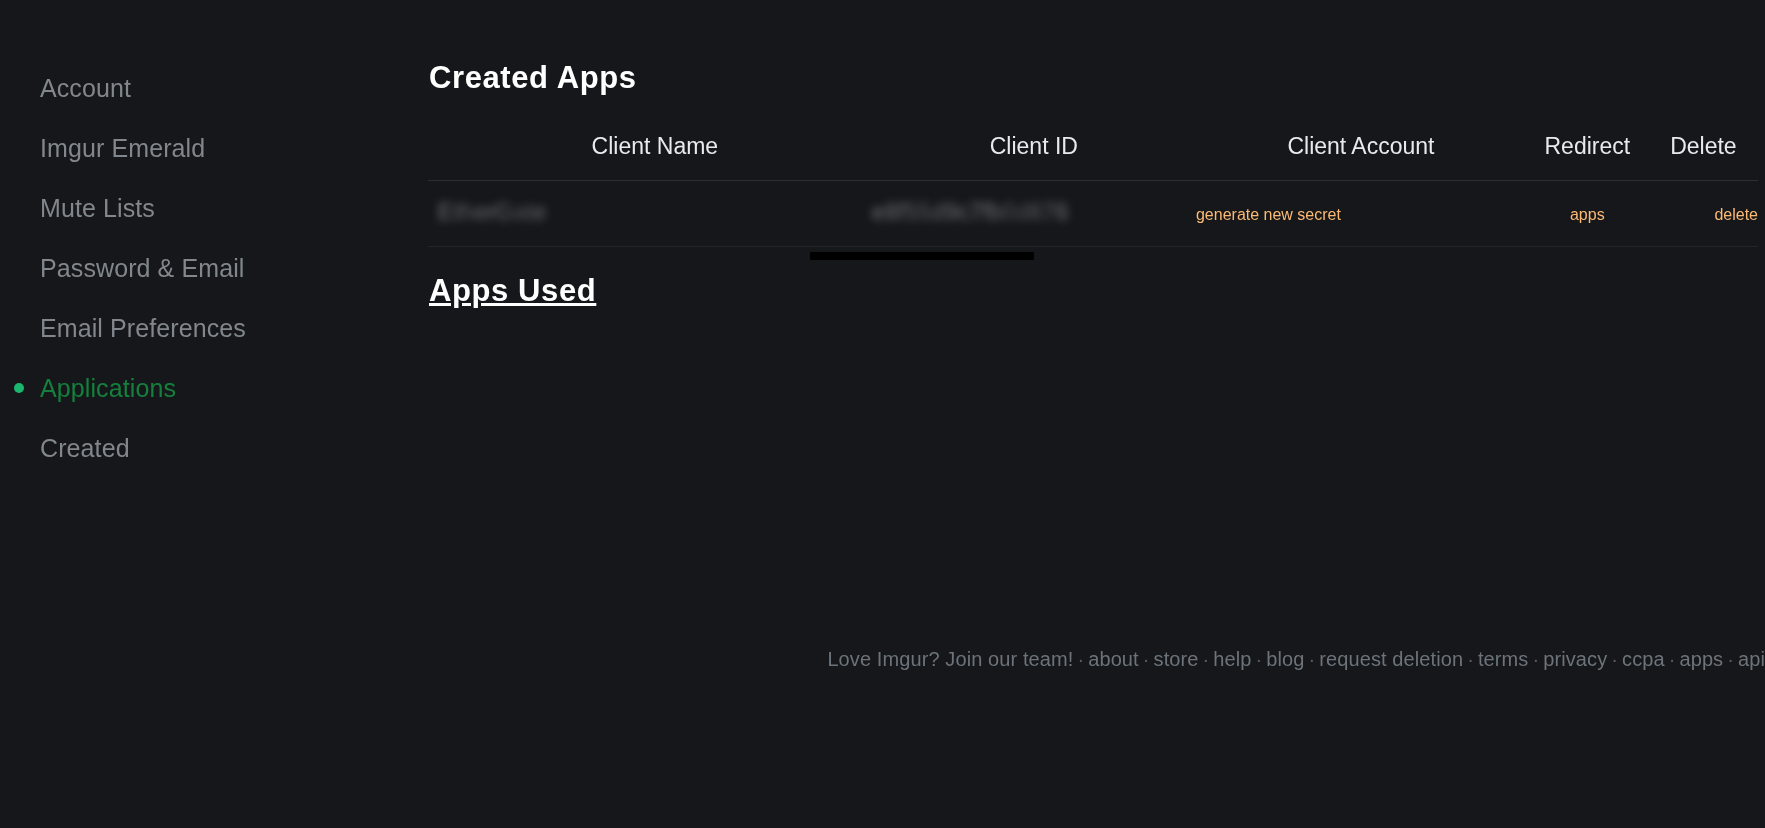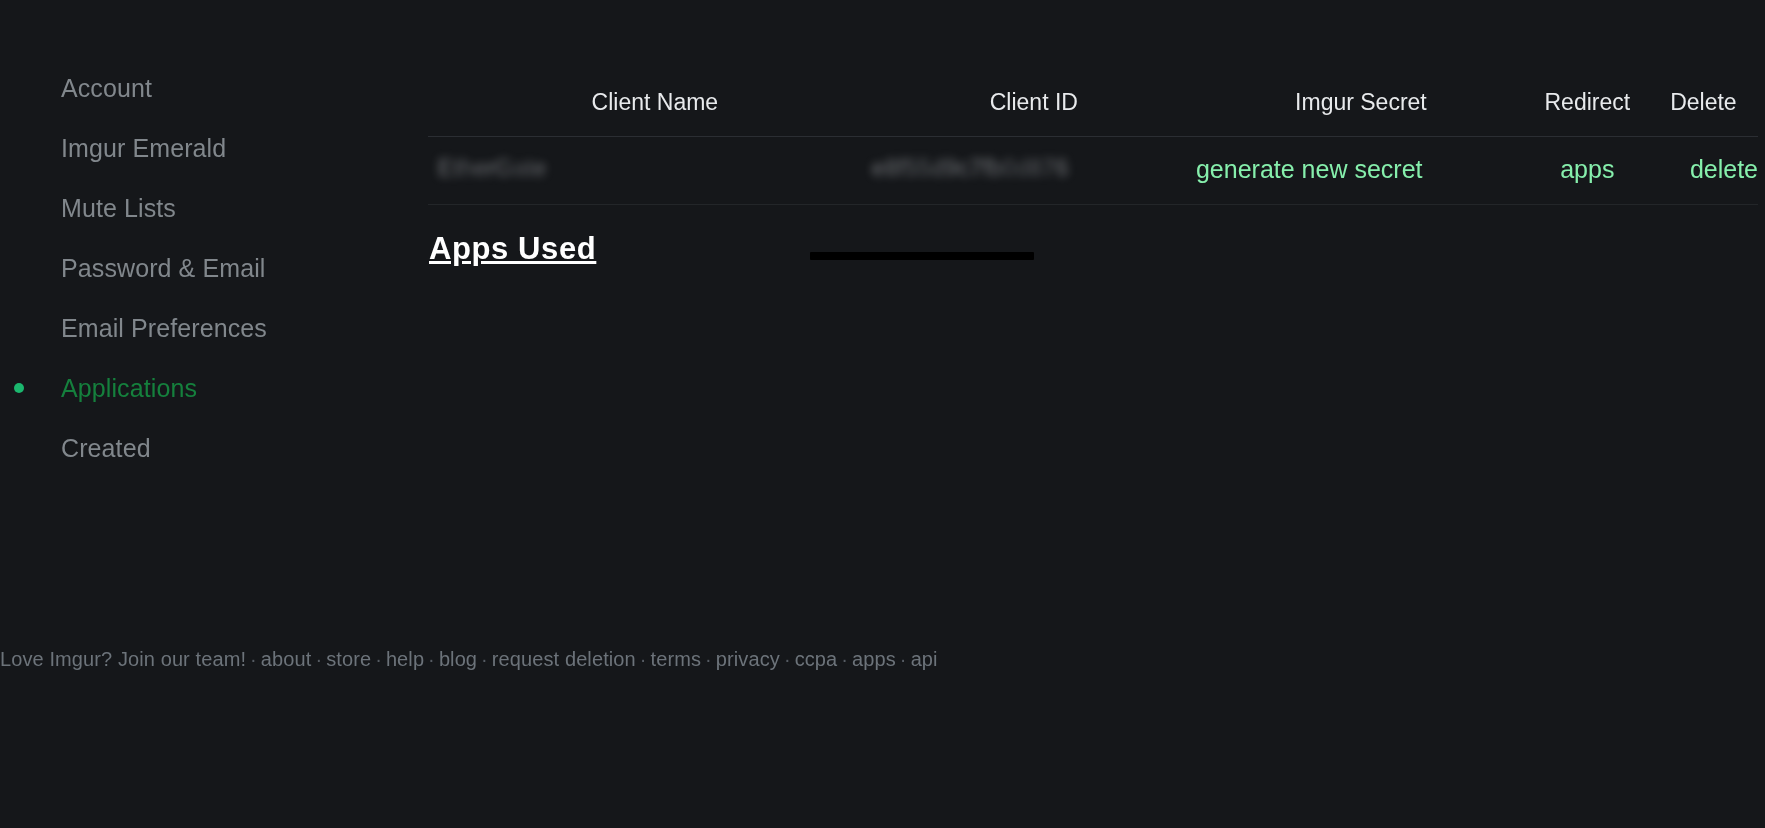--- a/index.html
+++ b/index.html
@@ -26,21 +26,21 @@
   .sidebar {
     position: absolute;
     left: 0;
     top: 58px;
     width: 420px;
   }
   .nav-item {
     position: relative;
     height: 60px;
     line-height: 60px;
-    padding-left: 61px;
+    padding-left: 40px;
     font-size: 25px;
     color: #81878c;
     letter-spacing: 0.1px;
     cursor: pointer;
     white-space: nowrap;
   }
   .nav-item.active {
     color: #15803d;
   }
   .nav-dot {
@@ -123,33 +123,33 @@
     position: absolute;
     left: 810px;
     top: 252px;
     width: 224px;
     height: 8px;
     background: #000000;
     border-radius: 1px;
   }
 
   .link {
-    color: #86efac;
+    color: #fdba74;
     text-decoration: none;
     cursor: pointer;
-    font-size: 25px;
+    font-size: 16px;
   }
 
   
   .footer {
     position: absolute;
     left: 0;
     top: 648px;
     width: 1765px;
-    text-align: left;
+    text-align: right;
     font-size: 20px;
     color: #6c737a;
     white-space: nowrap;
     letter-spacing: 0.1px;
   }
   .footer a {
     color: #6c737a;
     text-decoration: none;
     cursor: pointer;
   }
@@ -179,27 +179,28 @@
     <div class="nav-item active">
       <span class="nav-dot"></span>
       <span>Applications</span>
     </div>
     <div class="nav-item">
       <span>Created</span>
     </div>
   </nav>
 
   <main class="main">
+    <h1 class="section-title" id="created-apps-title">Created Apps</h1>
 
     <table class="apps-table">
       <thead>
         <tr>
           <th class="col-name">Client Name</th>
           <th class="col-id">Client ID</th>
-          <th class="col-secret">Imgur Secret</th>
+          <th class="col-secret">Client Account</th>
           <th class="col-redirect">Redirect</th>
           <th class="col-delete">Delete</th>
         </tr>
       </thead>
       <tbody>
         <tr>
           <td class="col-name">
             <span class="redacted">EtherGate</span>
           </td>
           <td class="col-id">

